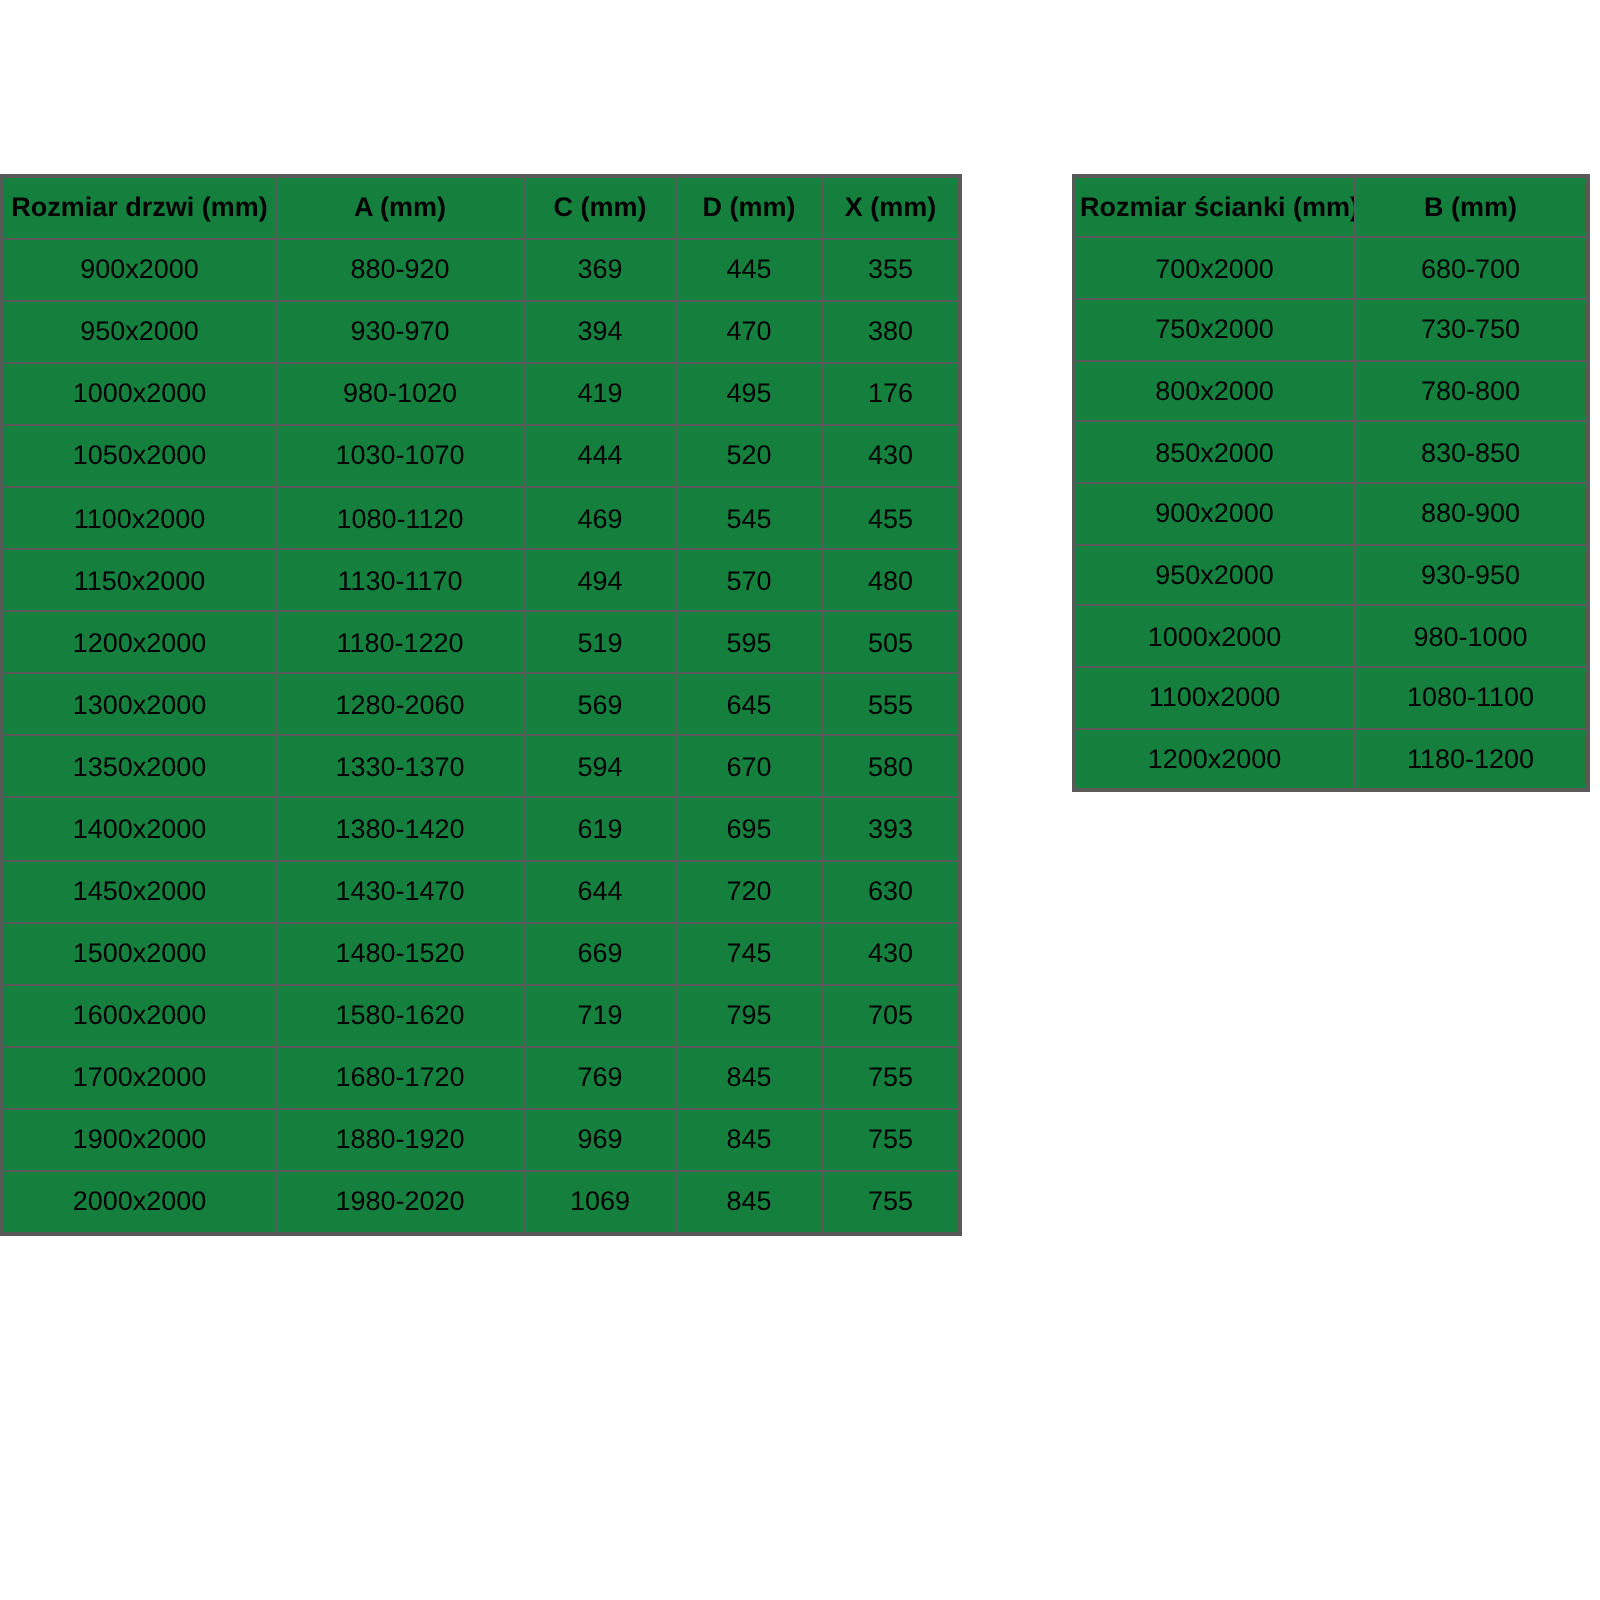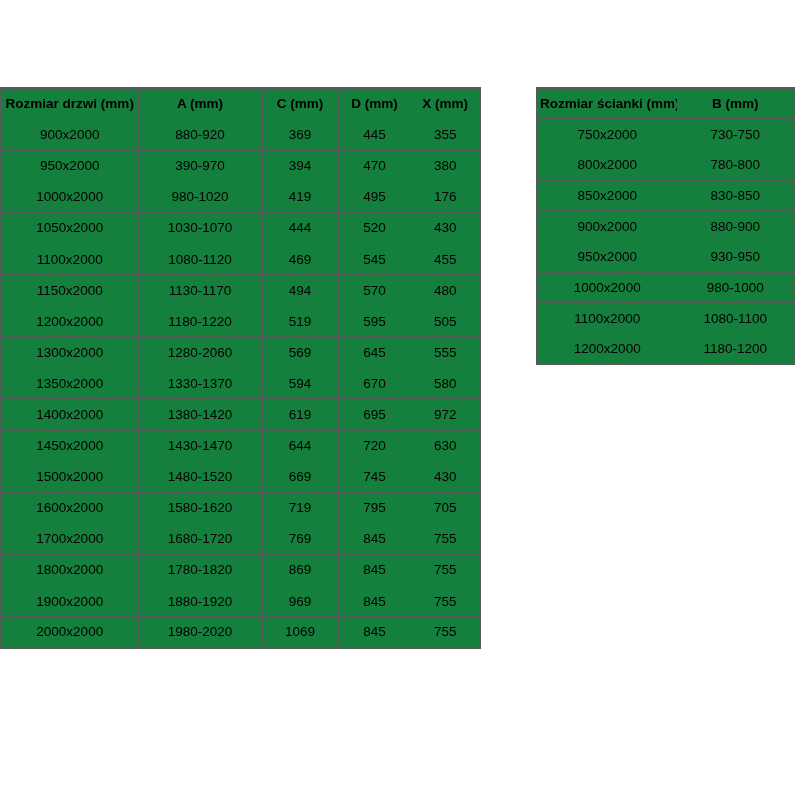--- a/index.html
+++ b/index.html
@@ -77,21 +77,21 @@
     <tbody>
         <tr>
           <td>900x2000</td>
           <td>880-920</td>
           <td>369</td>
           <td>445</td>
           <td>355</td>
         </tr>
         <tr>
           <td>950x2000</td>
-          <td>390-970</td>
+          <td>930-970</td>
           <td>394</td>
           <td>470</td>
           <td>380</td>
         </tr>
         <tr>
           <td>1000x2000</td>
           <td>980-1020</td>
           <td>419</td>
           <td>495</td>
           <td>176</td>
@@ -136,21 +136,21 @@
           <td>1330-1370</td>
           <td>594</td>
           <td>670</td>
           <td>580</td>
         </tr>
         <tr>
           <td>1400x2000</td>
           <td>1380-1420</td>
           <td>619</td>
           <td>695</td>
-          <td>972</td>
+          <td>393</td>
         </tr>
         <tr>
           <td>1450x2000</td>
           <td>1430-1470</td>
           <td>644</td>
           <td>720</td>
           <td>630</td>
         </tr>
         <tr>
           <td>1500x2000</td>
@@ -163,27 +163,20 @@
           <td>1600x2000</td>
           <td>1580-1620</td>
           <td>719</td>
           <td>795</td>
           <td>705</td>
         </tr>
         <tr>
           <td>1700x2000</td>
           <td>1680-1720</td>
           <td>769</td>
-          <td>845</td>
-          <td>755</td>
-        </tr>
-        <tr>
-          <td>1800x2000</td>
-          <td>1780-1820</td>
-          <td>869</td>
           <td>845</td>
           <td>755</td>
         </tr>
         <tr>
           <td>1900x2000</td>
           <td>1880-1920</td>
           <td>969</td>
           <td>845</td>
           <td>755</td>
         </tr>
@@ -203,20 +196,24 @@
       <col style="width:117px">
     </colgroup>
     <thead>
       <tr>
           <th>Rozmiar ścianki (mm)</th>
           <th>B (mm)</th>
         </tr>
     </thead>
     <tbody>
         <tr>
+          <td>700x2000</td>
+          <td>680-700</td>
+        </tr>
+        <tr>
           <td>750x2000</td>
           <td>730-750</td>
         </tr>
         <tr>
           <td>800x2000</td>
           <td>780-800</td>
         </tr>
         <tr>
           <td>850x2000</td>
           <td>830-850</td>

